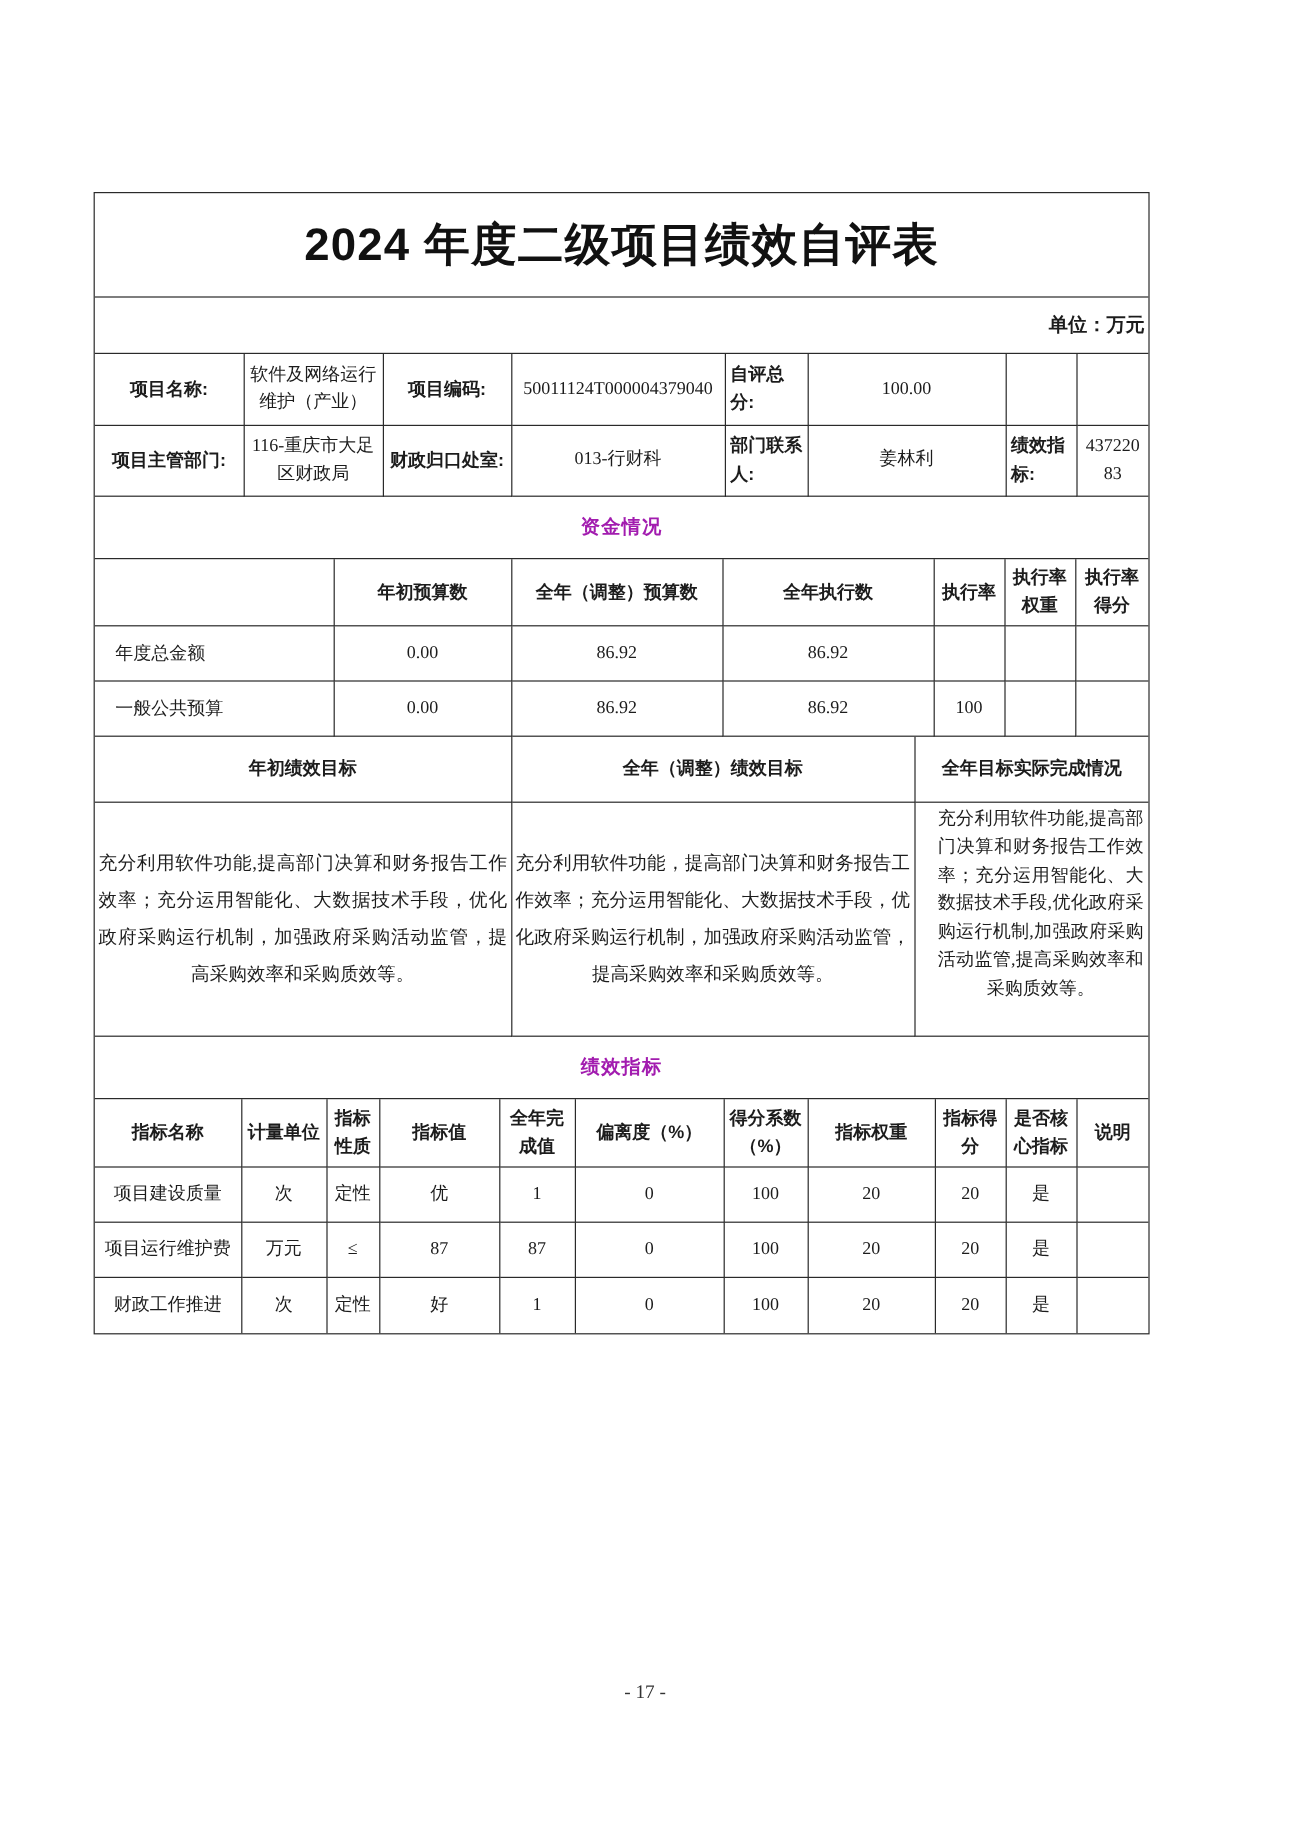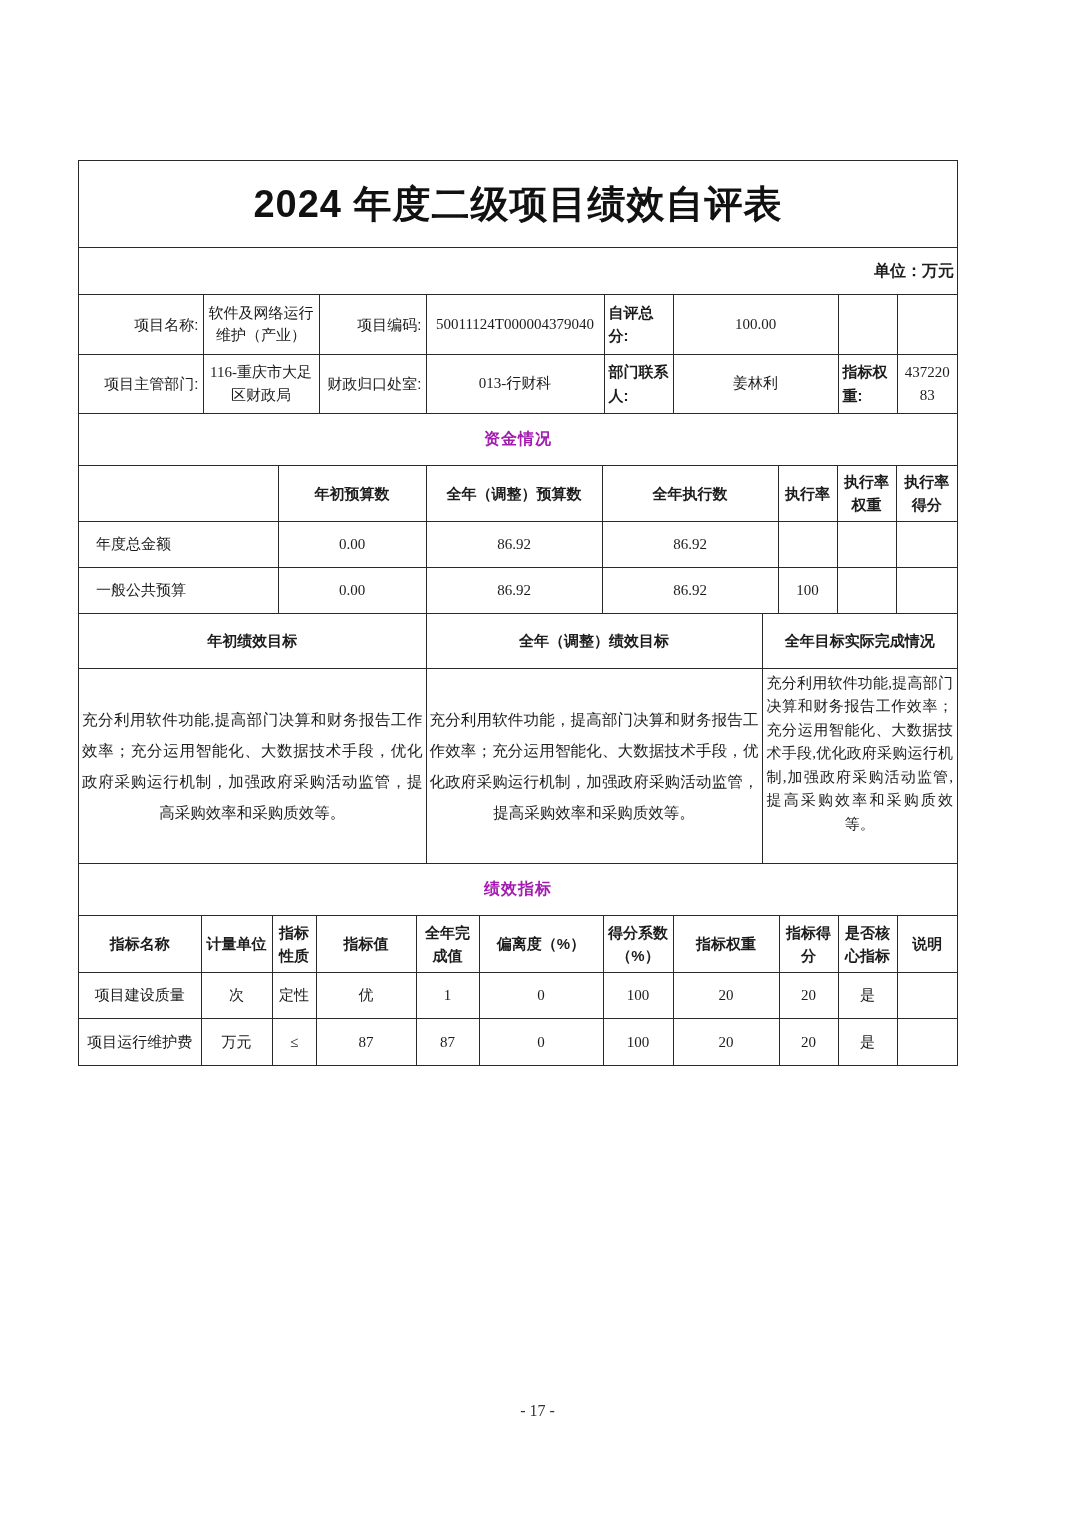--- a/index.html
+++ b/index.html
@@ -39,21 +39,21 @@
   }
   td:last-child { border-right:none; }
   .ind-table tr:last-child td { border-bottom:none; }
 
   .hd {
     font-family:"Liberation Sans","DejaVu Sans",sans-serif;
     font-weight:bold; text-align:center; line-height:1.55;
   }
   .lbl {
     font-family:"Liberation Sans","DejaVu Sans",sans-serif;
-    font-weight:normal; text-align:right; line-height:1.55;
+    font-weight:bold; text-align:center; line-height:1.55;
   }
   .lblc {
     font-family:"Liberation Sans","DejaVu Sans",sans-serif;
     font-weight:bold; text-align:left; line-height:1.55;
   }
   .val { text-align:center; line-height:1.5; }
   .left { text-align:left; }
   .ind1 { padding-left:17px; }
 
   .info-table td { height:59px; }
@@ -63,21 +63,21 @@
   .goal-table tr.drow td { height:195px; }
   .ind-table tr.hrow td { height:57px; }
   .ind-table tr.drow td { height:46px; }
 
   .gtxt {
     font-size:15.5px; line-height:31px;
     text-align:justify; text-align-last:center; padding:0 3px;
   }
   .gtxt3 {
     font-size:15px; line-height:23.5px; vertical-align:top; padding-top:3px;
-    text-align:justify; text-align-last:center; padding-left:4px; padding-right:4px;
+    text-align:justify; text-align-last:center; padding-left:19px; padding-right:4px;
   }
   .page-num {
     position:absolute; top:1402px; left:0; width:100%;
     text-align:center; font-size:16px; color:#333;
   }
 </style>
 </head>
 <body>
 
 <div class="doc">
@@ -108,21 +108,21 @@
       <td></td>
       <td></td>
     </tr>
     <tr>
       <td class="lbl">项目主管部门:</td>
       <td class="val">116-重庆市大足区财政局</td>
       <td class="lbl">财政归口处室:</td>
       <td class="val">013-行财科</td>
       <td class="lblc">部门联系人:</td>
       <td class="val">姜林利</td>
-      <td class="lblc">指标权重:</td>
+      <td class="lblc">绩效指标:</td>
       <td class="val">43722083</td>
     </tr>
   </tbody>
     </table>
 
   <div class="section">资金情况</div>
 
   <table class="fund-table">
     <colgroup>
       <col style="width:199px">
@@ -234,18 +234,31 @@
       <td class="val">≤</td>
       <td class="val">87</td>
       <td class="val">87</td>
       <td class="val">0</td>
       <td class="val">100</td>
       <td class="val">20</td>
       <td class="val">20</td>
       <td class="val">是</td>
       <td class="val"></td>
     </tr>
+    <tr class="drow">
+      <td class="val">财政工作推进</td>
+      <td class="val">次</td>
+      <td class="val">定性</td>
+      <td class="val">好</td>
+      <td class="val">1</td>
+      <td class="val">0</td>
+      <td class="val">100</td>
+      <td class="val">20</td>
+      <td class="val">20</td>
+      <td class="val">是</td>
+      <td class="val"></td>
+    </tr>
   </tbody>
     </table>
 
 </div>
 
 <div class="page-num">- 17 -</div>
 
 </body></html>

